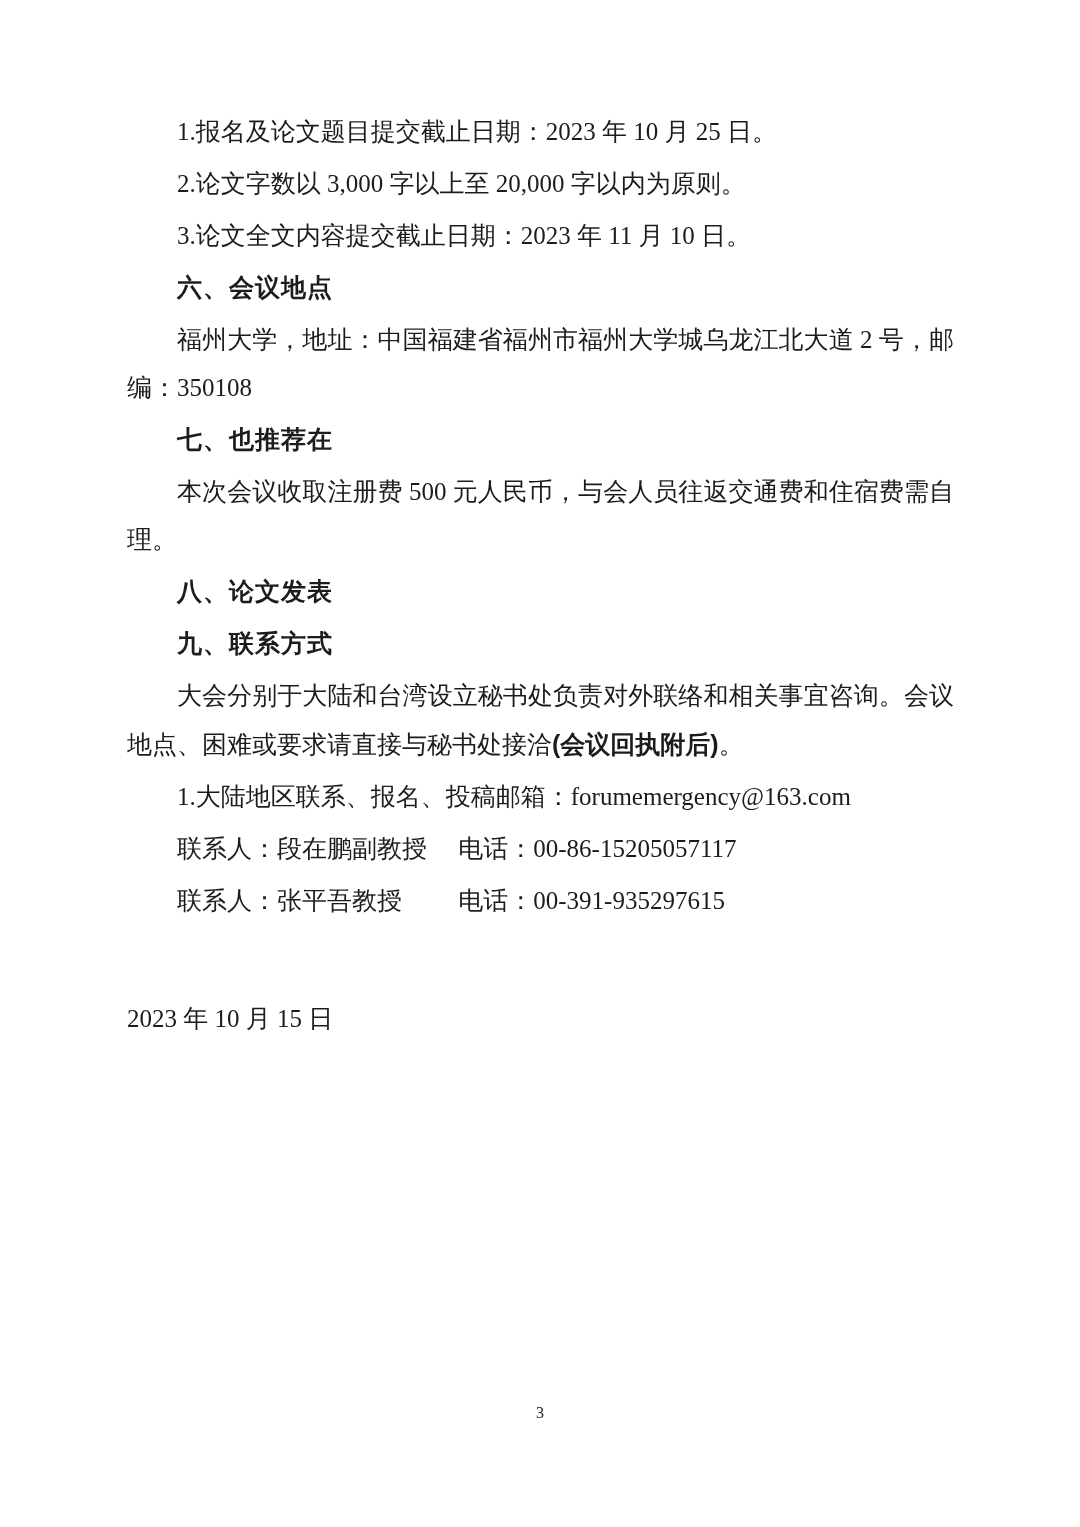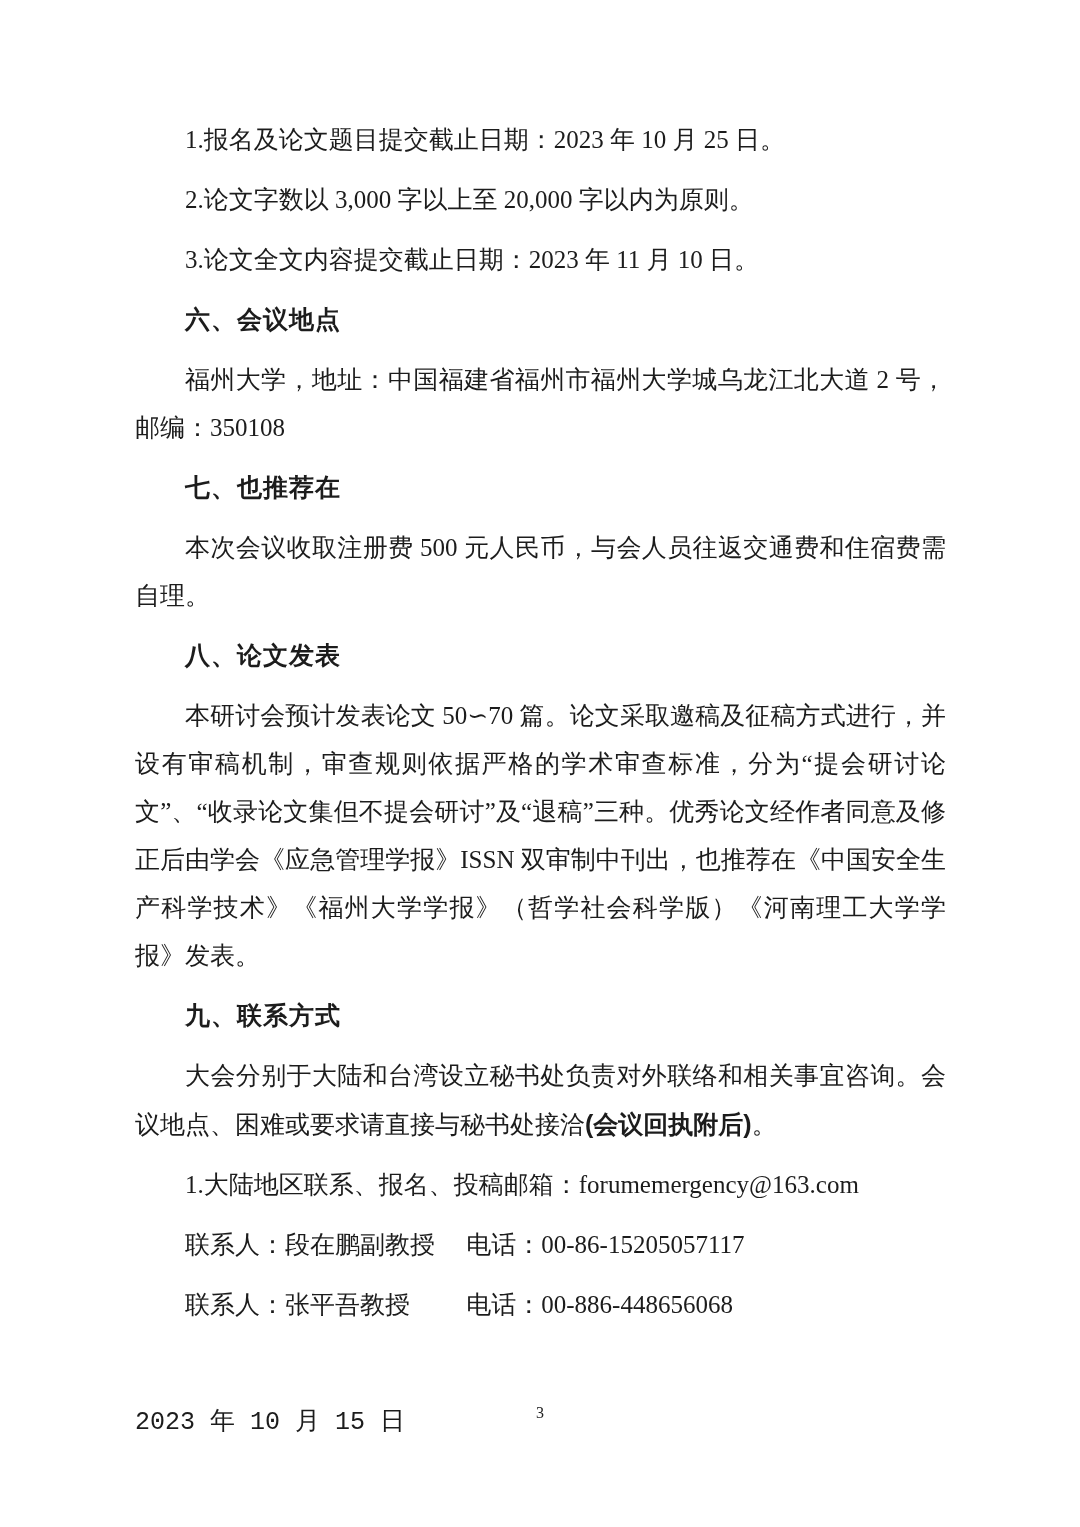--- a/index.html
+++ b/index.html
@@ -10,21 +10,21 @@
     background: #ffffff;
     color: #1c1c1c;
     font-family: "Liberation Serif", "DejaVu Serif", serif;
     overflow: hidden;
     box-sizing: border-box;
   }
   .content {
     padding: 104px 122px 0 123px;
   }
   .content p {
-    margin: 12px;
+    margin: 4px;
     font-size: 25px;
     line-height: 48px;
     text-align: justify;
   }
   .indent { text-indent: 2em; }
   .heading {
     font-family: "DejaVu Sans", "Liberation Sans", sans-serif;
     font-weight: bold;
     text-indent: 2em;
     text-align: left;
@@ -32,21 +32,20 @@
   }
   .bold-note {
     font-weight: bold;
     font-family: Liberation Sans, sans-serif;
   }
   .sign-date {
     margin-top: 70px !important;
     text-align: center;
     padding-right: 45px;
     text-indent: 0;
-    font-family: Liberation Mono, monospace;
   }
   .page-number {
     position: absolute;
     bottom: 106px;
     left: 0;
     width: 100%;
     text-align: center;
     font-size: 16px;
     line-height: 16px;
     color: #222222;
@@ -62,26 +61,25 @@
     <p class="indent">2.论文字数以 3,000 字以上至 20,000 字以内为原则。</p>
     <p class="indent">3.论文全文内容提交截止日期：2023 年 11 月 10 日。</p>
 
     <p class="heading">六、会议地点</p>
     <p class="indent">福州大学，地址：中国福建省福州市福州大学城乌龙江北大道 2 号，邮编：350108</p>
 
     <p class="heading">七、也推荐在</p>
     <p class="indent">本次会议收取注册费 500 元人民币，与会人员往返交通费和住宿费需自理。</p>
 
     <p class="heading">八、论文发表</p>
-    <p class="indent">本研讨会预计发表论文 50∽70 篇。论文采取邀稿及征稿方式进行，并设有审稿机制，审查规则依据严格的学术审查标准，分为“提会研讨论文”、“收录论文集但不提会研讨”及“退稿”三种。优秀论文经作者同意及修正后由学会《应急管理学报》ISSN 双审制中刊出，也推荐在《中国安全生产科学技术》《福州大学学报》（哲学社会科学版）《河南理工大学学报》发表。</p>
 
     <p class="heading">九、联系方式</p>
     <p class="indent"><span>大会分别于大陆和台湾设立秘书处负责对外联络和相关事宜咨询。会议地点、困难或要求请直接与秘书处接洽</span><span class="bold-note">(会议回执附后)</span><span>。</span></p>
 
     <p class="indent">1.大陆地区联系、报名、投稿邮箱：forumemergency@163.com</p>
     <p class="indent">联系人：段在鹏副教授　 电话：00-86-15205057117</p>
-    <p class="indent">联系人：张平吾教授　　 电话：00-886-448656068</p>
+    <p class="indent">联系人：张平吾教授　　 电话：00-391-935297615</p>
 
     <p class="sign-date">2023 年 10 月 15 日</p>
   </div>
 
   <div class="page-number">3</div>
 </div>
 
 </body></html>

